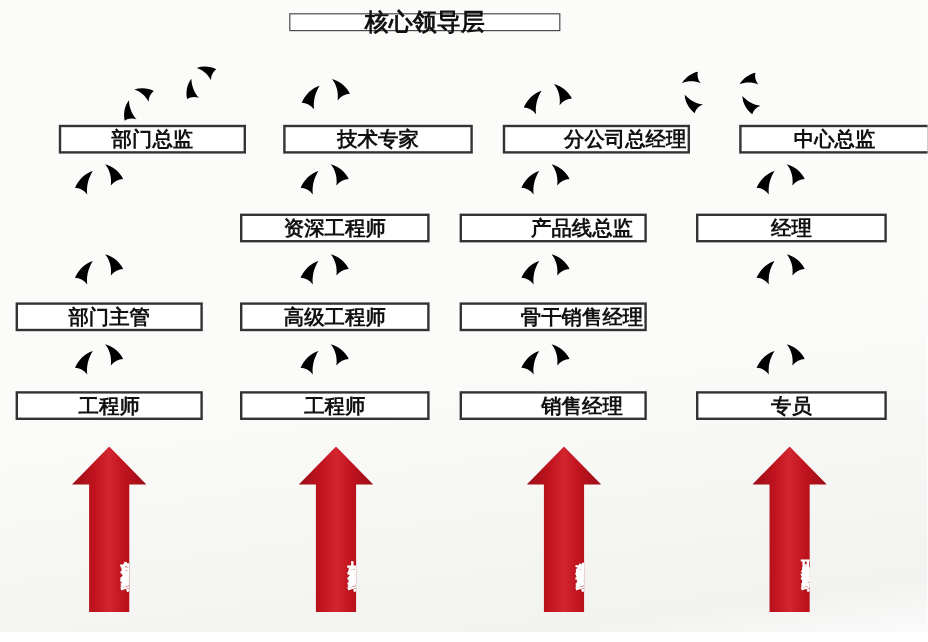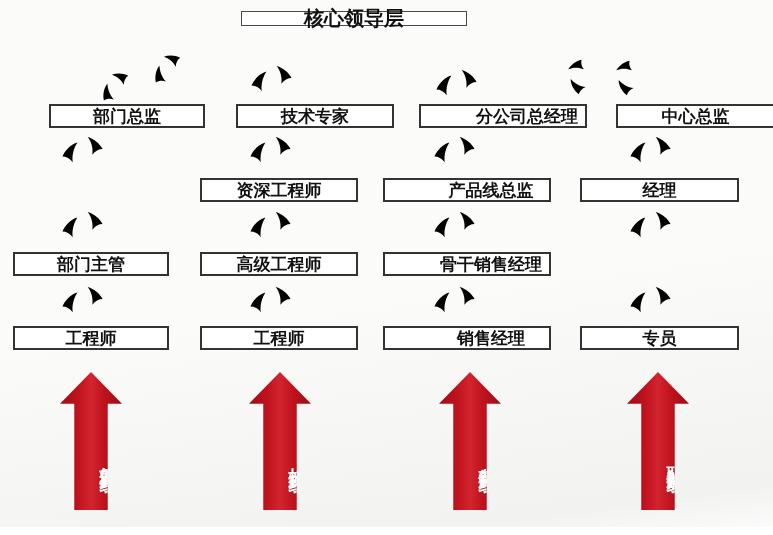--- a/index.html
+++ b/index.html
@@ -29,21 +29,21 @@
     font-weight:bold;box-sizing:border-box;white-space:nowrap;
   }
   .top-box{
     left:241px;top:11px;width:226px;height:15px;
     border-width:1.5px;border-color:#4a4a4a;font-size:20px;
   }
   .lvl{height:24px;font-size:17px;}
   
   .c1{left:13px;width:156px;}
   .c2{left:200px;width:158px;}
-  .c3{left:383px;width:168px;padding-left:48px;}
+  .c3{left:383px;width:156px;padding-left:48px;}
   .c4{left:580px;width:159px;}
   
   .r1{top:104px;margin-left:36px;} .r2{top:178px;} .r3{top:252px;} .r4{top:326px;}
 
   .swoosh{
     position:absolute;width:48px;height:28px;overflow:visible;
   }
   .rot35{transform:rotate(-35deg) scale(.85);}
   .rot75{transform:rotate(-75deg) scale(.85);}
 

